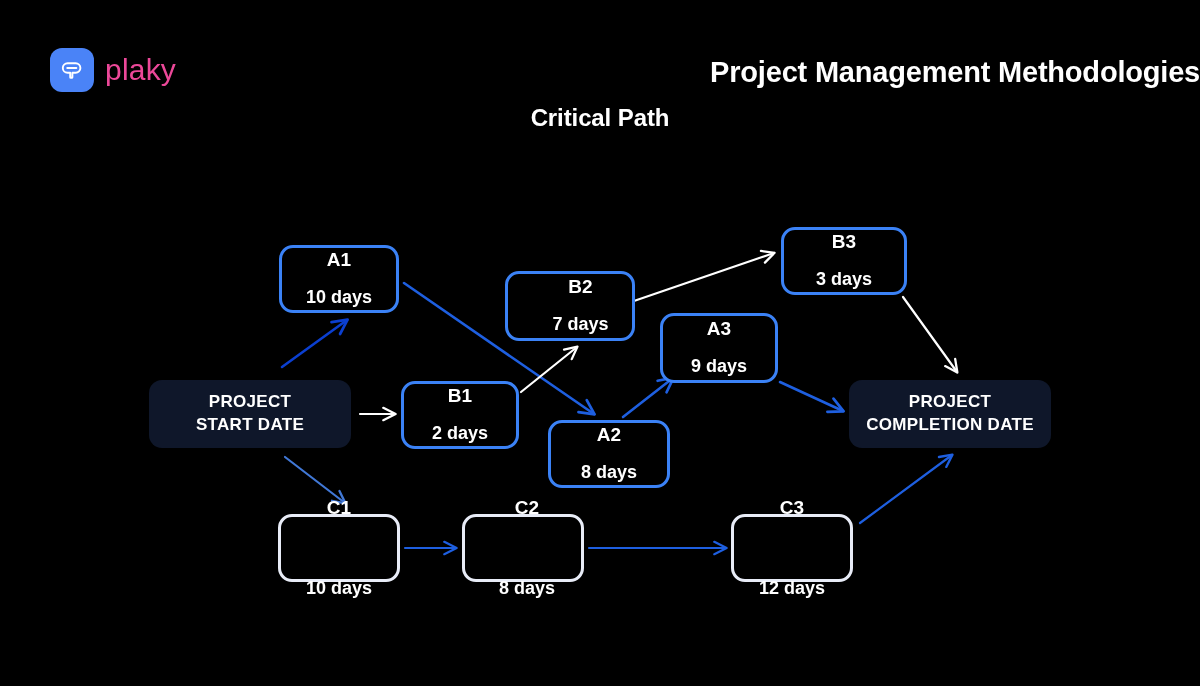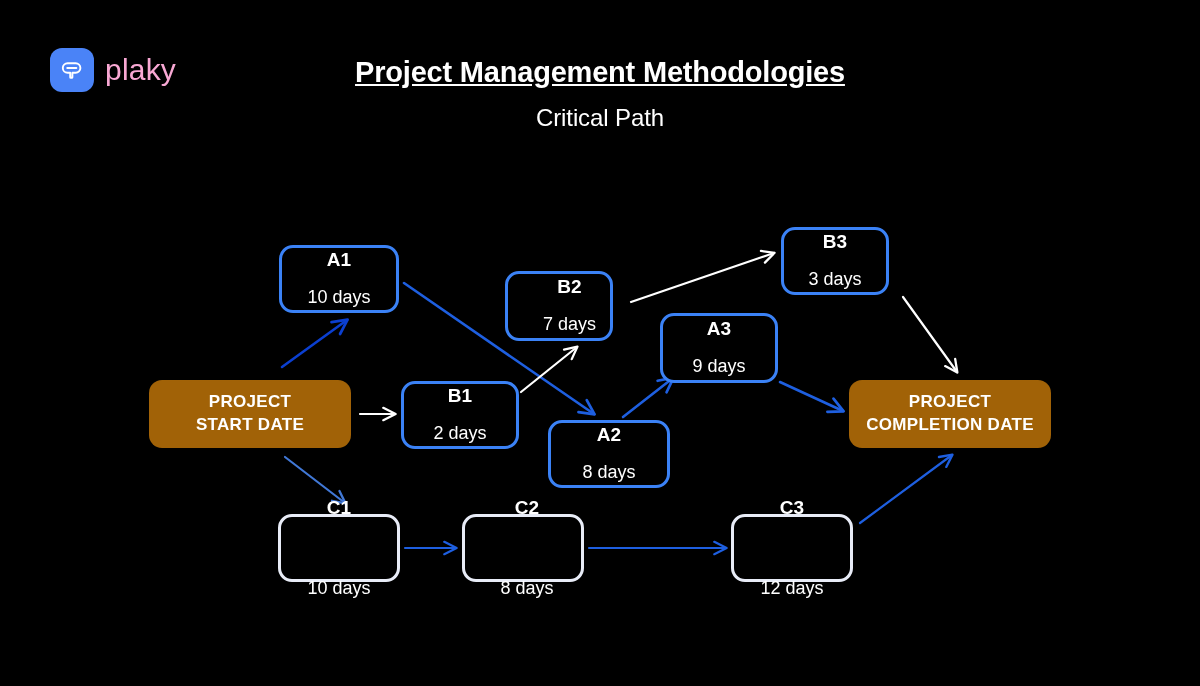--- a/index.html
+++ b/index.html
@@ -29,48 +29,47 @@
   #brand-mark {
     width: 44px;
     height: 44px;
     border-radius: 12px;
     background: #4A83F7;
     display: flex;
     align-items: center;
     justify-content: center;
   }
   #brand-name {
-    color: #f9a8d4;
+    color: #ec4899;
     font-size: 30px;
     font-weight: 500;
     letter-spacing: 0.2px;
     line-height: 1;
   }
   
   #title {
     position: absolute;
     left: 0;
     top: 56px;
     width: 1200px;
-    text-align: center;
+    text-align: right;
     color: #FFFFFF;
     font-size: 29px;
     font-weight: bold;
     letter-spacing: -0.2px;
-    text-decoration: underline;
   }
   #subtitle {
     position: absolute;
     left: 0;
     top: 104px;
     width: 1200px;
     text-align: center;
     color: #FFFFFF;
     font-size: 24px;
-    font-weight: normal;
+    font-weight: bold;
     letter-spacing: -0.1px;
   }
   
   #edges {
     position: absolute;
     left: 0;
     top: 0;
     width: 1200px;
     height: 686px;
   }
@@ -87,33 +86,33 @@
     z-index: 3;
     background: #000000;
   }
   .node .n-title {
     font-size: 19px;
     font-weight: bold;
     line-height: 1.15;
   }
   .node .n-sub {
     font-size: 18px;
-    font-weight: normal;
+    font-weight: bold;
     line-height: 1.2;
     margin-top: 16px;
   }
   .node.blue-outline {
     border: 3.5px solid #3B82F6;
   }
   .node.white-outline {
     border: 3.5px solid #E8ECF7;
     gap: 43px;
   }
   .node.terminal {
-    background: #a16207;
+    background: #0f172a;
     border: none;
     border-radius: 13px;
   }
   .node.terminal .n-title {
     font-size: 17px;
     font-weight: bold;
     letter-spacing: 0.3px;
     line-height: 1.35;
   }
 </style>
@@ -170,33 +169,33 @@
         <div class="n-title">START DATE</div>
       </div>
       <div class="node blue-outline" style="left: 279px; top: 245px; width: 120px; height: 68px;">
         <div class="n-title">A1</div>
         <div class="n-sub">10 days</div>
       </div>
       <div class="node blue-outline" style="left: 401px; top: 381px; width: 118px; height: 68px;">
         <div class="n-title">B1</div>
         <div class="n-sub">2 days</div>
       </div>
-      <div class="node blue-outline" style="left: 505px; top: 271px; width: 108px; height: 70px; padding-left: 21px;">
+      <div class="node blue-outline" style="left: 505px; top: 271px; width: 130px; height: 70px; padding-left: 21px;">
         <div class="n-title">B2</div>
         <div class="n-sub">7 days</div>
       </div>
       <div class="node blue-outline" style="left: 548px; top: 420px; width: 122px; height: 68px;">
         <div class="n-title">A2</div>
         <div class="n-sub">8 days</div>
       </div>
       <div class="node blue-outline" style="left: 660px; top: 313px; width: 118px; height: 70px;">
         <div class="n-title">A3</div>
         <div class="n-sub">9 days</div>
       </div>
-      <div class="node blue-outline" style="left: 781px; top: 227px; width: 108px; height: 68px;">
+      <div class="node blue-outline" style="left: 781px; top: 227px; width: 126px; height: 68px;">
         <div class="n-title">B3</div>
         <div class="n-sub">3 days</div>
       </div>
       <div class="node white-outline" style="left: 278px; top: 514px; width: 122px; height: 68px;">
         <div class="n-title">C1</div>
         <div class="n-sub">10 days</div>
       </div>
       <div class="node white-outline" style="left: 462px; top: 514px; width: 122px; height: 68px; padding-left: 8px;">
         <div class="n-title">C2</div>
         <div class="n-sub">8 days</div>

